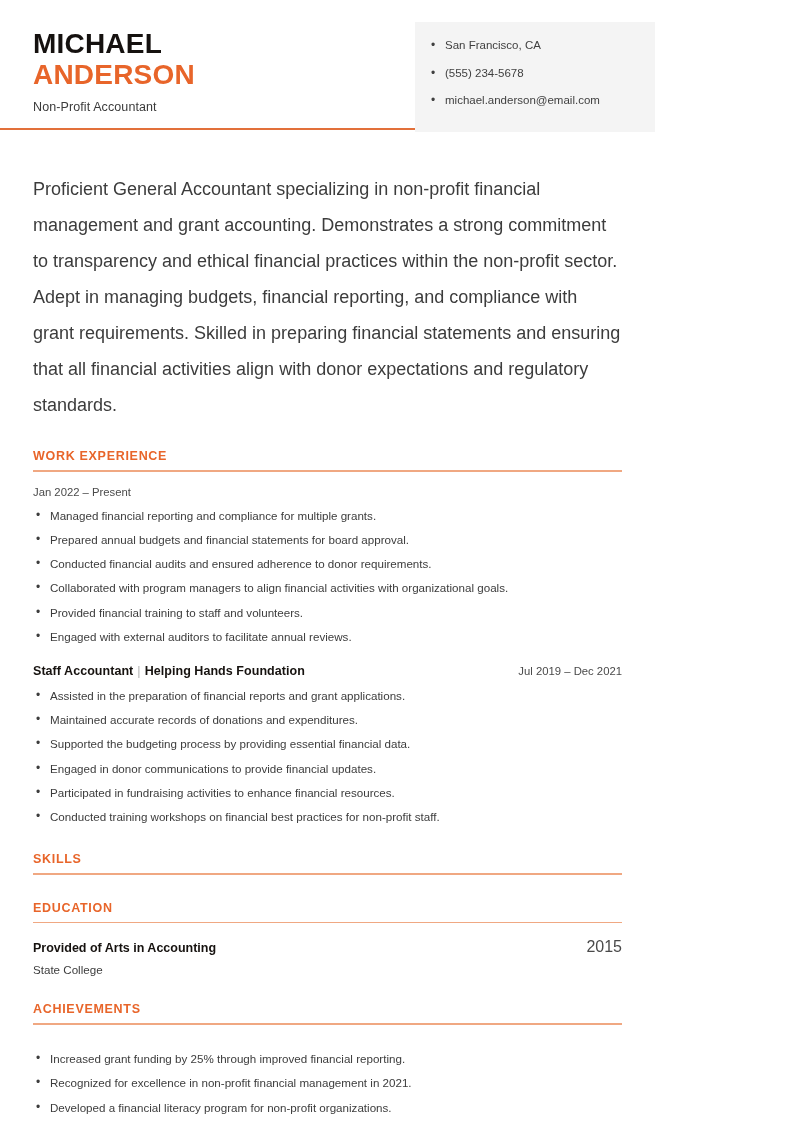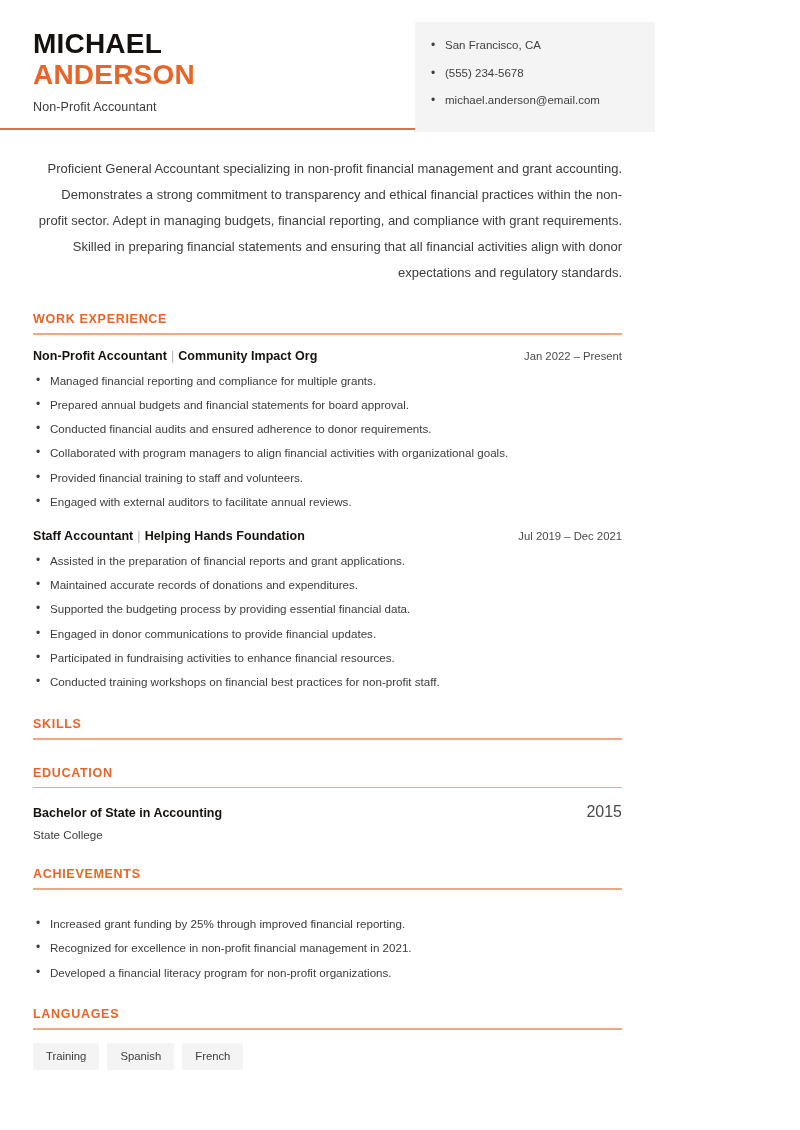--- a/index.html
+++ b/index.html
@@ -74,25 +74,25 @@
     left: 0;
     top: -1px;
     color: #3f3f3f;
     font-size: 12px;
   }
 
   
   .body { padding: 0 33px; }
 
   .summary {
-    margin-top: 26px;
-    font-size: 13px;
+    margin-top: 41px;
+    font-size: 18px;
     line-height: 2.0;
     color: #3c3c3c;
-    text-align: right;
+    text-align: left;
   }
 
   .section { margin-top: 26px; }
   .section-title {
     font-size: 12.5px;
     font-weight: 700;
     color: #e8652a;
     letter-spacing: 0.7px;
     text-transform: uppercase;
     padding-bottom: 7px;
@@ -216,23 +216,20 @@
 
     <p class="summary">Proficient General Accountant specializing in non-profit financial management and grant accounting. Demonstrates a strong commitment to transparency and ethical financial practices within the non-profit sector. Adept in managing budgets, financial reporting, and compliance with grant requirements. Skilled in preparing financial statements and ensuring that all financial activities align with donor expectations and regulatory standards.</p>
 
     <div class="section work-section">
       <div class="section-title">WORK EXPERIENCE</div>
       <div class="section-rule"></div>
       <div class="section-body">
 
         <div class="job">
           <div class="job-head">
-            <div class="job-heading">
-              <span>Non-Profit Accountant</span><span class="job-sep">|</span><span>Community Impact Org</span>
-            </div>
             <div class="job-dates">Jan 2022 – Present</div>
           </div>
           <ul class="bullets">
             <li class="bullet">Managed financial reporting and compliance for multiple grants.</li>
             <li class="bullet">Prepared annual budgets and financial statements for board approval.</li>
             <li class="bullet">Conducted financial audits and ensured adherence to donor requirements.</li>
             <li class="bullet">Collaborated with program managers to align financial activities with organizational goals.</li>
             <li class="bullet">Provided financial training to staff and volunteers.</li>
             <li class="bullet">Engaged with external auditors to facilitate annual reviews.</li>
           </ul>
@@ -262,21 +259,21 @@
       <div class="section-title">SKILLS</div>
       <div class="section-rule"></div>
     </div>
 
     <div class="section education-section">
       <div class="section-title">EDUCATION</div>
       <div class="section-rule"></div>
       <div class="section-body">
         <div class="edu-entry">
           <div class="edu-head">
-            <div class="edu-degree">Bachelor of State in Accounting</div>
+            <div class="edu-degree">Provided of Arts in Accounting</div>
             <div class="edu-year">2015</div>
           </div>
           <div class="edu-school">State College</div>
         </div>
       </div>
     </div>
 
     <div class="section achievements-section">
       <div class="section-title">ACHIEVEMENTS</div>
       <div class="section-rule"></div>

